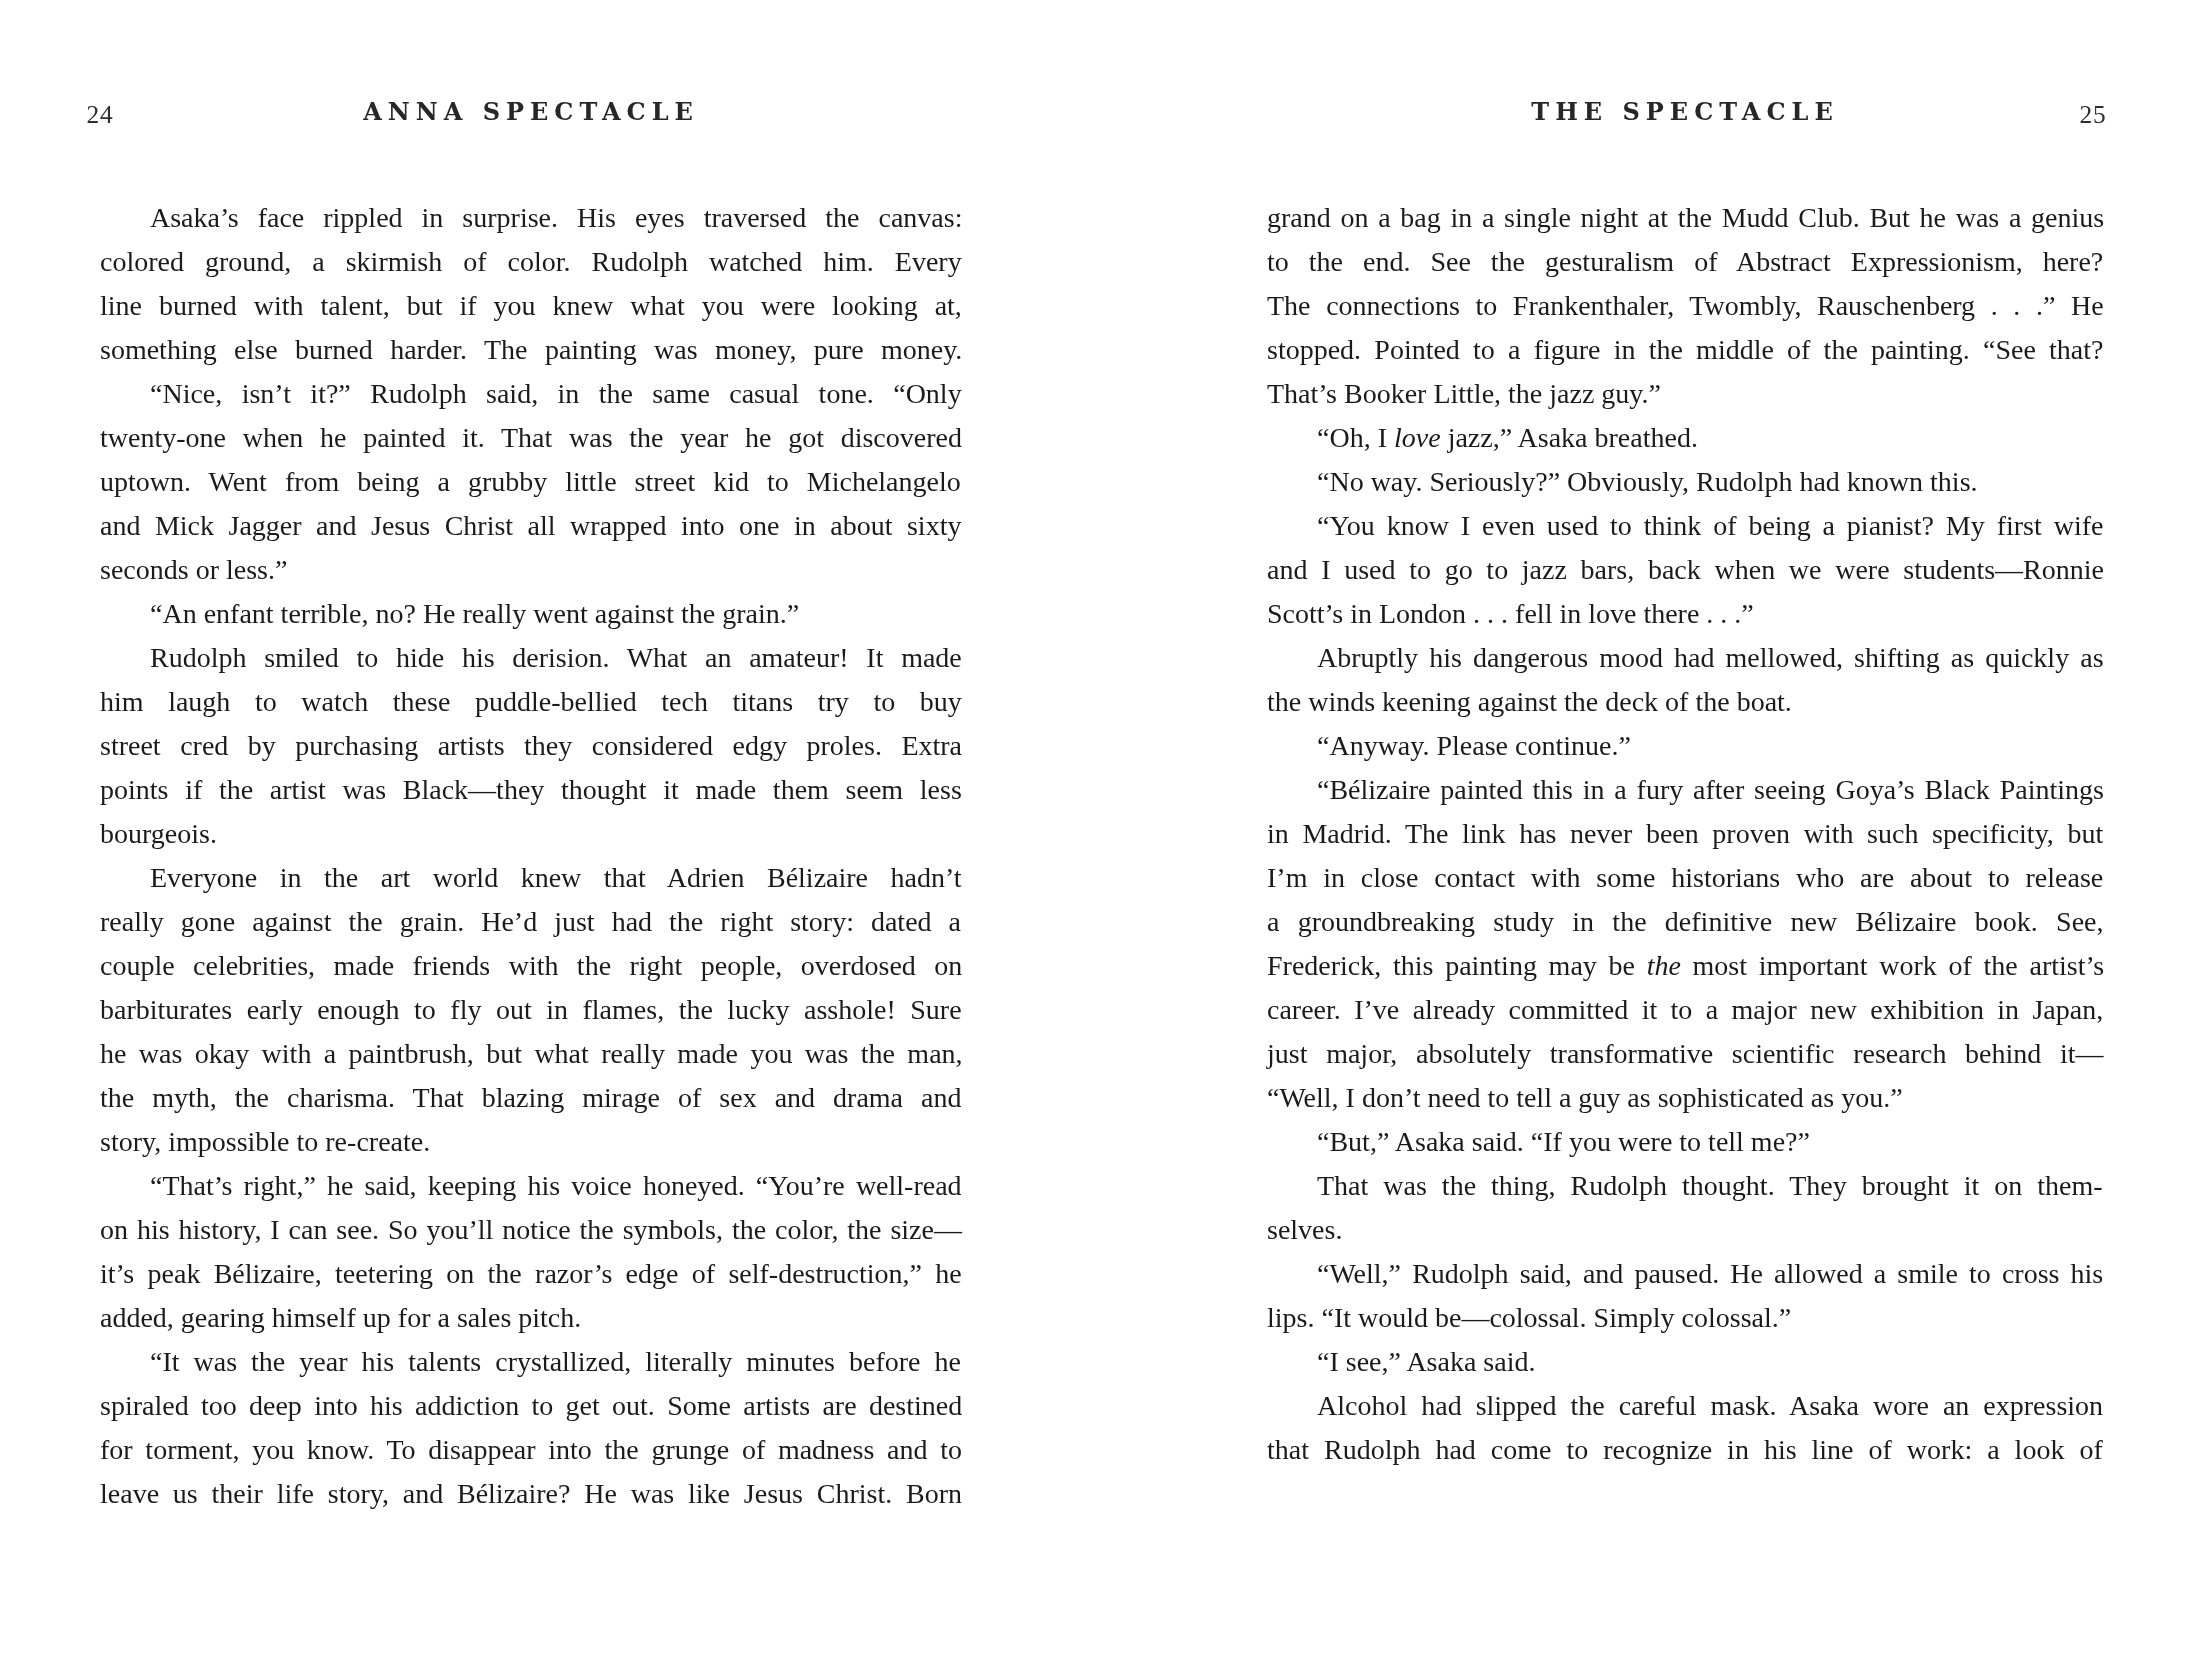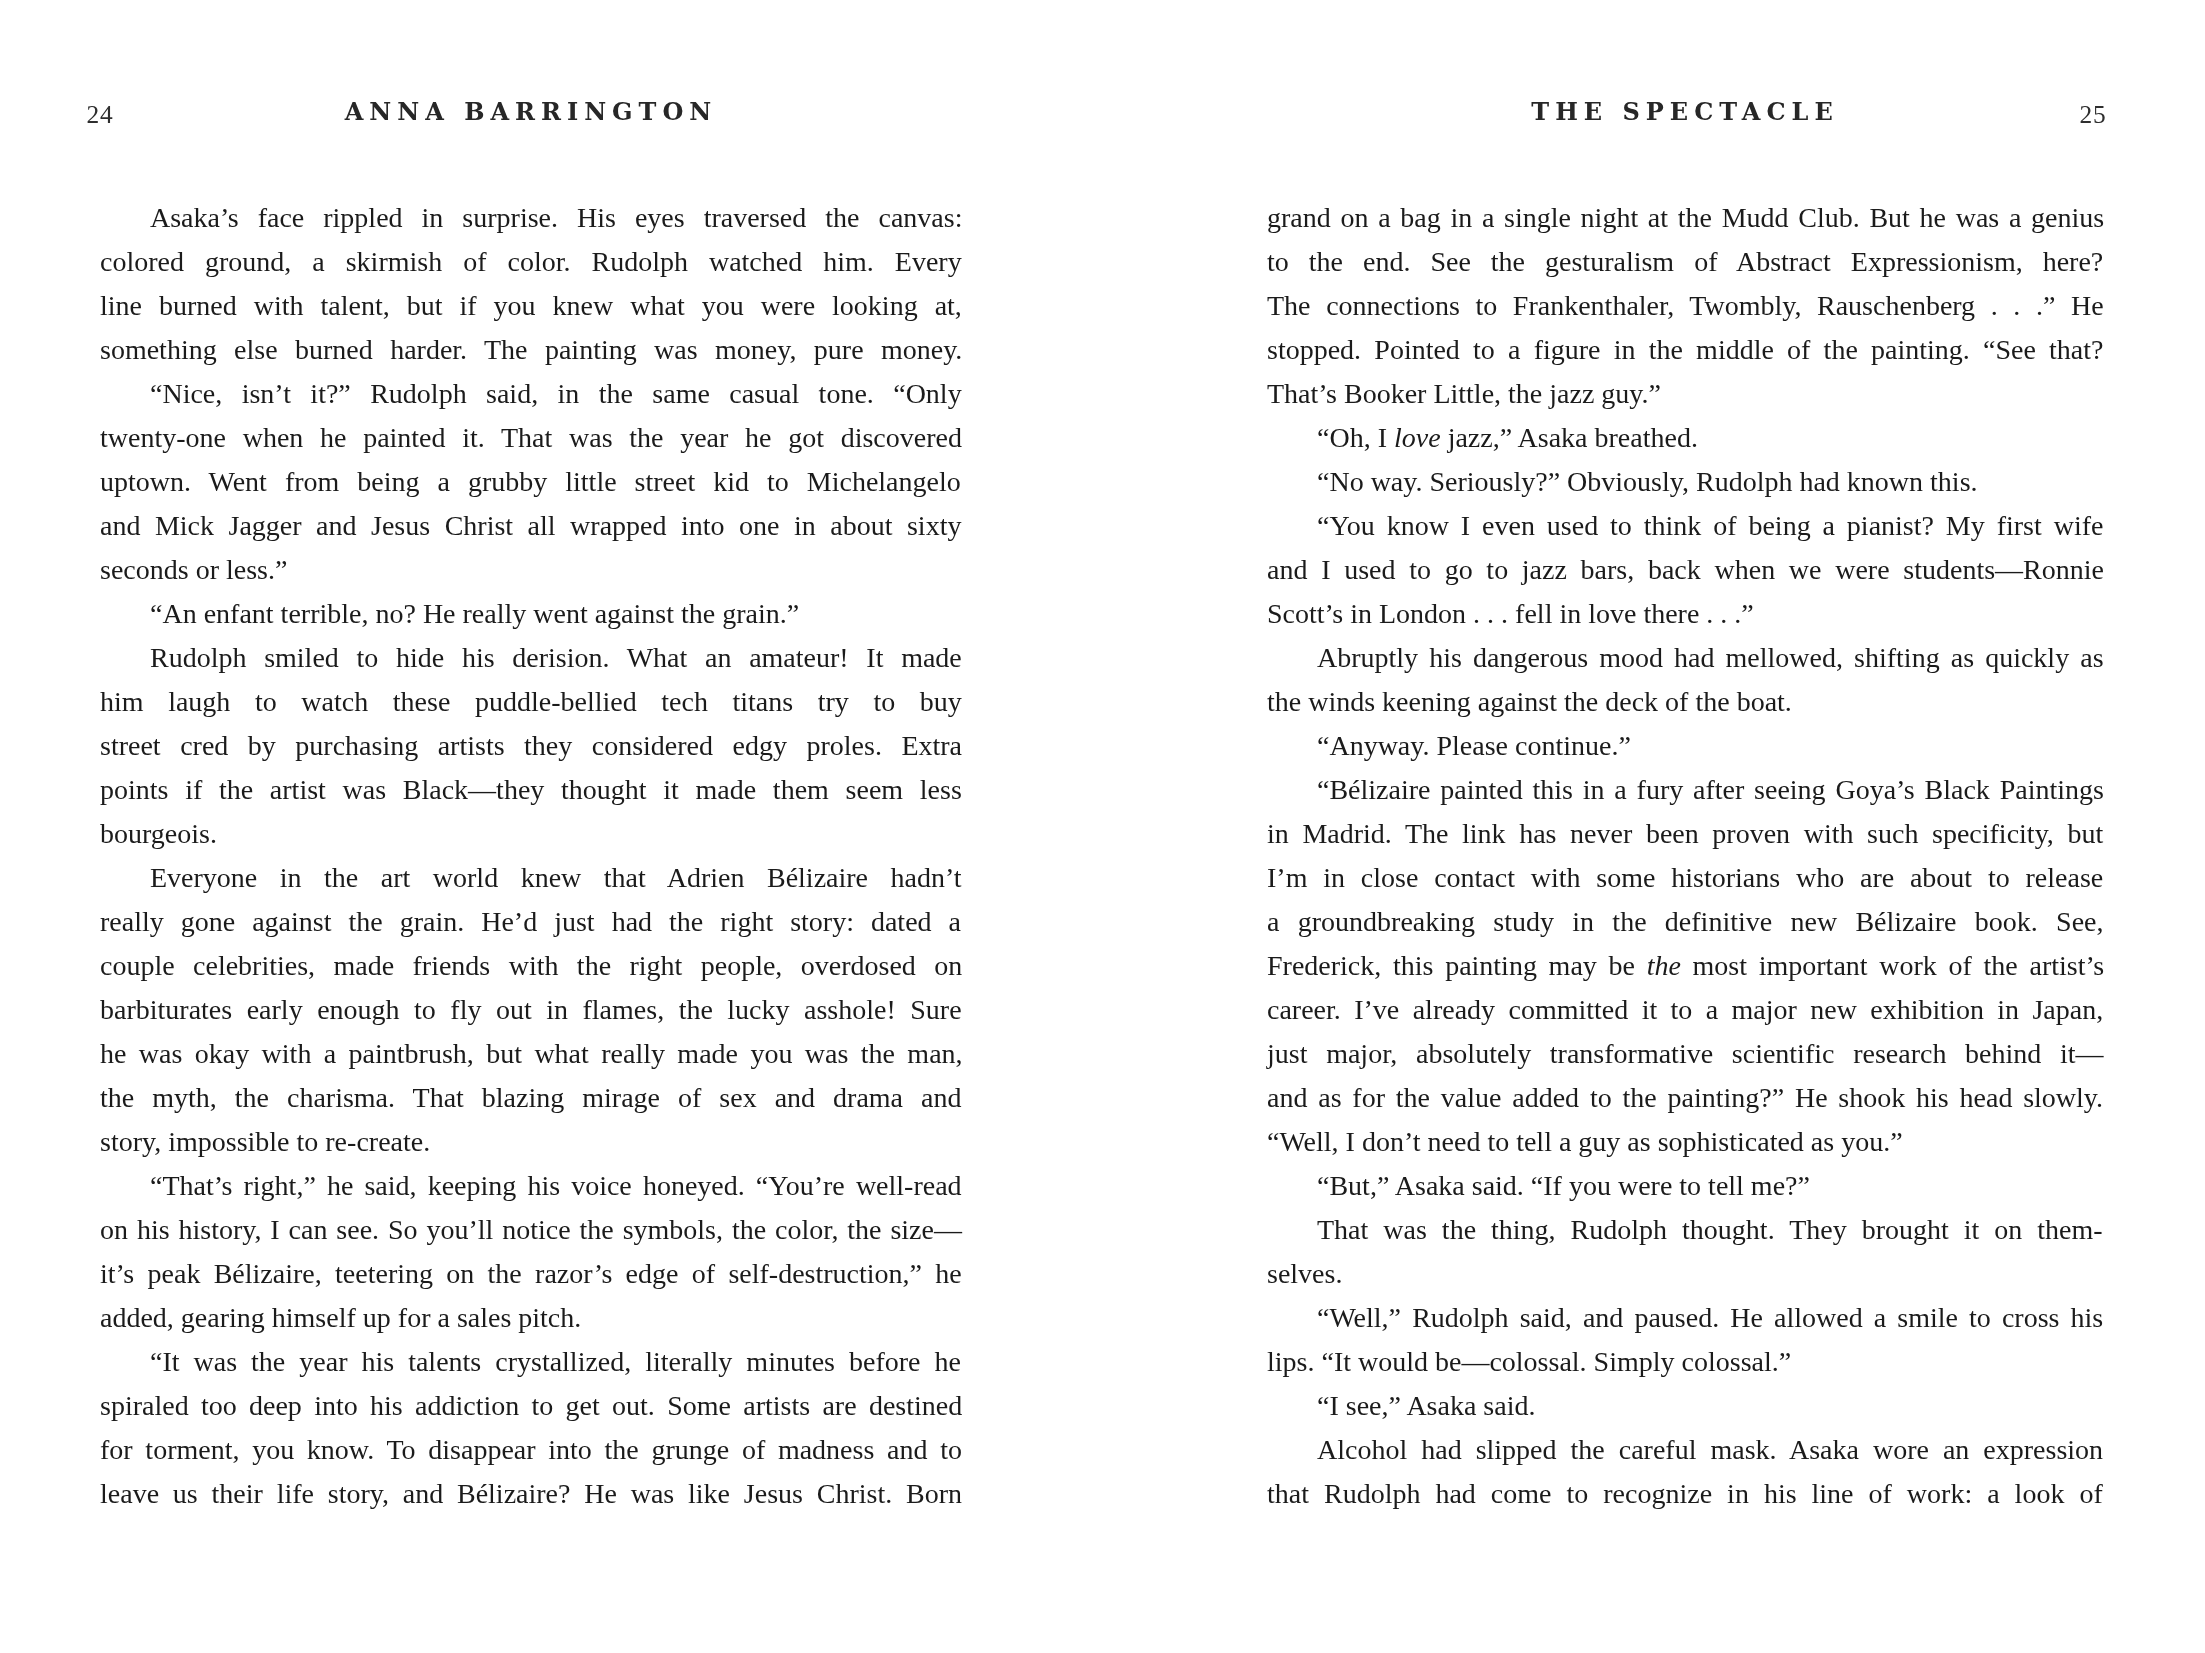--- a/index.html
+++ b/index.html
@@ -30,21 +30,21 @@
   em{font-style:italic;}
 </style>
 </head>
 <body>
 
 <div class="spread">
 
   <section class="page left">
     <header class="running-header">
       <span class="folio">24</span>
-      <span class="running-head">ANNA BARRINGTON</span>
+      <span class="running-head">ANNA SPECTACLE</span>
     </header>
     <div class="page-body">
         <div class="para">
           <div class="line just indent"><span class="lt" style="word-spacing: 12px;">Asaka’s face rippled in surprise. His eyes traversed the canvas:</span></div>
           <div class="line just"><span class="lt" style="word-spacing: 14px;">colored ground, a skirmish of color. Rudolph watched him. Every</span></div>
           <div class="line just"><span class="lt" style="word-spacing: 10px;">line burned with talent, but if you knew what you were looking at,</span></div>
           <div class="line just"><span class="lt" style="word-spacing: 10.4px;">something else burned harder. The painting was money, pure money.</span></div>
         </div>
         <div class="para">
           <div class="line just indent"><span class="lt" style="word-spacing: 12.4px;">“Nice, isn’t it?” Rudolph said, in the same casual tone. “Only</span></div>
@@ -119,21 +119,20 @@
           <div class="line indent"><span class="lt">“Anyway. Please continue.”</span></div>
         </div>
         <div class="para">
           <div class="line just indent"><span class="lt" style="word-spacing: 2.8px;">“Bélizaire painted this in a fury after seeing Goya’s Black Paintings</span></div>
           <div class="line just"><span class="lt" style="word-spacing: 6.6px;">in Madrid. The link has never been proven with such specificity, but</span></div>
           <div class="line just"><span class="lt" style="word-spacing: 8.8px;">I’m in close contact with some historians who are about to release</span></div>
           <div class="line just"><span class="lt" style="word-spacing: 11.3px;">a groundbreaking study in the definitive new Bélizaire book. See,</span></div>
           <div class="line just"><span class="lt" style="word-spacing: 4.7px;">Frederick, this painting may be <em>the</em> most important work of the artist’s</span></div>
           <div class="line just"><span class="lt" style="word-spacing: 6.4px;">career. I’ve already committed it to a major new exhibition in Japan,</span></div>
           <div class="line just"><span class="lt" style="word-spacing: 11.7px;">just major, absolutely transformative scientific research behind it—</span></div>
-          <div class="line just"><span class="lt" style="word-spacing: 3.8px;">and as for the value added to the painting?” He shook his head slowly.</span></div>
           <div class="line"><span class="lt">“Well, I don’t need to tell a guy as sophisticated as you.”</span></div>
         </div>
         <div class="para">
           <div class="line indent"><span class="lt">“But,” Asaka said. “If you were to tell me?”</span></div>
         </div>
         <div class="para">
           <div class="line just indent"><span class="lt" style="word-spacing: 8px;">That was the thing, Rudolph thought. They brought it on them-</span></div>
           <div class="line"><span class="lt">selves.</span></div>
         </div>
         <div class="para">

